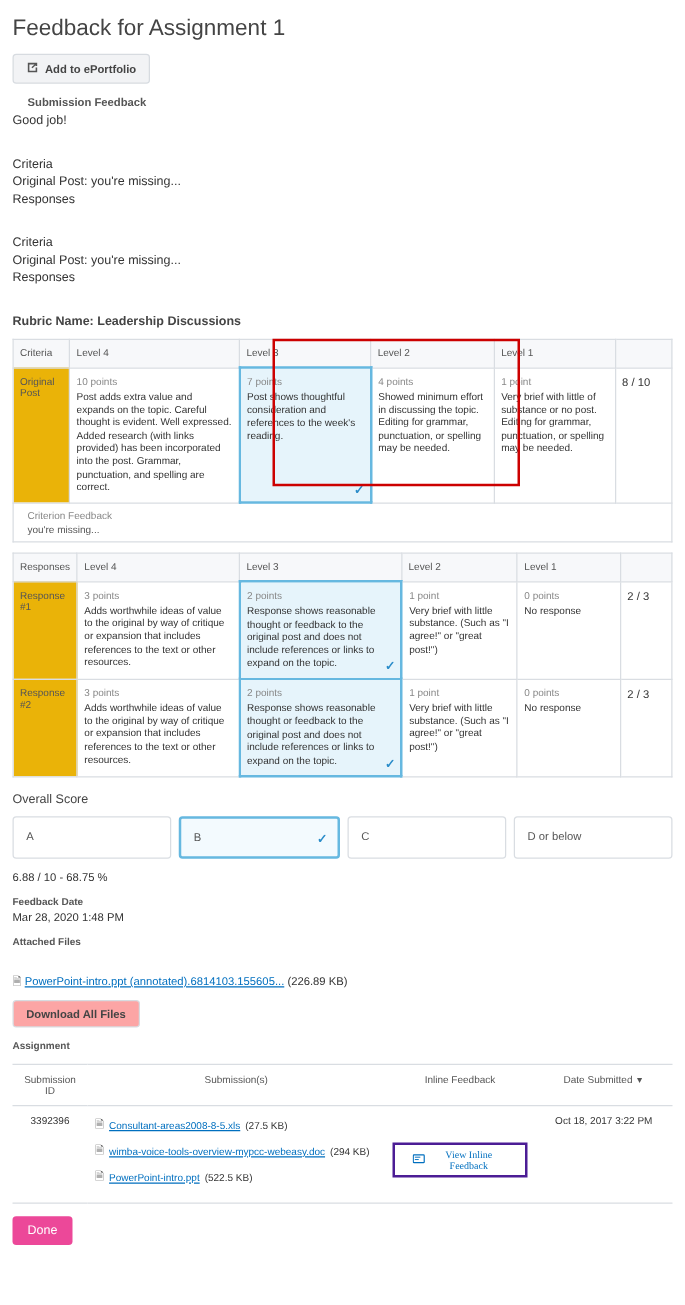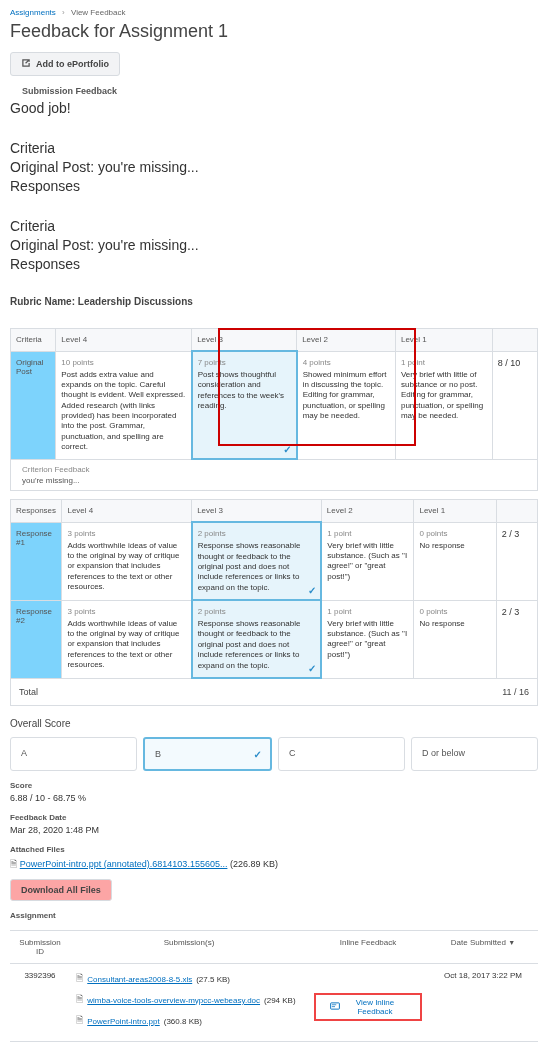--- a/index.html
+++ b/index.html
@@ -5,70 +5,65 @@
 * { box-sizing: border-box; margin: 0; padding: 0; }
 body { font-family: Arial, Helvetica, sans-serif; font-size: 10px; color: #333; background: #fff; width: 548px; }
 .page { padding: 8px 10px; }
 .crumb { font-size: 8px; margin-bottom: 4px; }
 .crumb a { color: #006fbf; text-decoration: none; }
 .crumb .sep { color: #999; margin: 0 4px; }
 .crumb .cur { color: #666; }
 h1 { font-size: 18px; font-weight: normal; color: #444; margin: 4px 0 10px; }
 .btn-ep { display: inline-flex; align-items: center; gap: 5px; background: #f2f3f5; border: 1px solid #d7dbe0; border-radius: 3px; padding: 5px 10px; font-size: 9px; font-weight: bold; color: #444; cursor: pointer; }
 .sec-h { font-size: 9px; font-weight: bold; color: #555; margin: 10px 12px 4px; }
-.plain { font-size: 14px; color: #333; margin-bottom: 3px; }
+.plain { font-size: 10px; color: #333; margin-bottom: 3px; }
 .pblock { margin-bottom: 24px; }
-.rubric-name { font-size: 10px; font-weight: bold; color: #444; margin: 10px 0 21px; }
+.rubric-name { font-size: 10px; font-weight: bold; color: #444; margin: 10px 0 8px; }
 table.rubric { width: 100%; border-collapse: collapse; border: 1px solid #d9dde2; font-size: 8px; table-layout: fixed; }
 table.rubric th, table.rubric td { border: 1px solid #d9dde2; padding: 6px 5px; vertical-align: top; text-align: left; word-wrap: break-word; }
 table.rubric th { background: #f7f8fa; font-weight: normal; color: #555; font-size: 8px; }
-table.rubric td.first { background: #7dd3fc; color: #555; }
+table.rubric td.first { background: #eab308; color: #555; }
 .pts { color: #888; font-size: 8px; display: block; margin-bottom: 3px; }
 .desc { font-size: 8px; color: #333; line-height: 1.3; }
 .score-col { text-align: right; color: #333; font-size: 9px; padding-right: 8px !important; }
 td.sel { background: #e6f4fb; border: 2px solid #66b8e0 !important; position: relative; }
 .chk { position: absolute; bottom: 3px; right: 4px; color: #2a8cc9; font-size: 10px; font-weight: bold; }
 .red-frame-box { position: relative; }
 .cf-bar { border: 1px solid #d9dde2; border-top: none; padding: 5px 11px; font-size: 8px; color: #888; }
 .cf-txt { font-size: 8px; color: #555; margin-top: 2px; }
 .total-bar { border: 1px solid #d9dde2; border-top: none; display: flex; justify-content: space-between; padding: 8px 8px; font-size: 9px; color: #444; }
 .ov-h { font-size: 10px; font-weight: normal; color: #444; margin: 12px 0 8px; }
 .ov-row { display: flex; gap: 6px; }
 .ov-card { flex: 1; border: 1px solid #d9dde2; border-radius: 3px; padding: 10px 10px; font-size: 9px; color: #555; position: relative; }
 .ov-card.sel { border: 2px solid #66b8e0; background: #f3fafe; }
 .ov-card .chk2 { position: absolute; right: 8px; top: 10px; color: #2a8cc9; font-size: 10px; font-weight: bold; }
 .kv { margin: 10px 0; }
 .kv .lbl { font-size: 8px; font-weight: bold; color: #555; margin-bottom: 3px; }
 .kv .val { font-size: 9px; color: #333; }
 .af-link { color: #006fbf; text-decoration: underline; font-size: 9px; }
-.af-row { font-size: 9px; margin-top: 3px; }
+.af-row { font-size: 9px; margin-top: 20px; }
 .dl-btn { display: inline-block; background: #fca5a5; border: 1px solid #d7dbe0; border-radius: 3px; padding: 5px 10px; font-size: 9px; font-weight: bold; color: #444; margin-top: 6px; cursor: pointer; }
 table.sub { width: 100%; border-collapse: collapse; font-size: 8px; margin-top: 8px; border-top: 1px solid #d9dde2; }
 table.sub th, table.sub td { border-bottom: 1px solid #d9dde2; padding: 7px 6px; vertical-align: top; text-align: center; }
 table.sub th { color: #555; font-weight: normal; }
 .sub-link { color: #006fbf; text-decoration: underline; }
 .sub-item { margin-bottom: 5px; display: flex; align-items: center; gap: 4px; }
 .inline-fb { display: inline-flex; align-items: center; gap: 4px; color: #006fbf; text-decoration: none; }
-.red-box { border: 2px solid #ef4444; display: inline-block; padding: 3px 14px; }
+.red-box { border: 2px solid #4c1d95; display: inline-block; padding: 3px 14px; font-family: Liberation Serif, serif; }
 .done { background: #ec4899; color: #fff; border: none; padding: 6px 12px; font-size: 10px; border-radius: 3px; cursor: pointer; margin-top: 10px; }
 .icon { display: inline-block; }
 .file-icon { color: #666; font-size: 9px; }
 .red-overlay-1 { position: absolute; left: 208px; top: 0; width: 198px; height: 118px; border: 2px solid #c00; pointer-events: none; z-index: 10; }
 .sort-arr { font-size: 7px; }
 </style>
 </head>
 <body>
 
 <div class="page">
 
-  <div class="crumb">
-    <a href="#">Assignments</a>
-    <span class="sep">›</span>
-    <span class="cur">View Feedback</span>
-  </div>
 
   <h1>Feedback for Assignment 1</h1>
 
   <button class="btn-ep">
     <span class="icon">
       <svg width="10" height="10" viewBox="0 0 16 16">
           <path fill="#555" d="M2 2h8v2H4v8h8V8h2v6H2V2zm8 0h4v4h-2V5l-4 4-1.4-1.4L10.6 4H10V2z"></path>
         </svg>
     </span>
     <span>Add to ePortfolio</span>
@@ -199,35 +194,30 @@
       </td>
       <td>
         <span class="pts">0 points</span>
         <span class="desc">No response</span>
       </td>
       <td class="score-col">2 / 3</td>
     </tr>
   </tbody>
     </table>
 
-  <div class="total-bar">
-    <span>Total</span>
-    <span>11 / 16</span>
-  </div>
 
   <div class="ov-h">Overall Score</div>
   <div class="ov-row">
     <div class="ov-card"><span>A</span></div>
     <div class="ov-card sel"><span>B</span><span class="chk2">✓</span></div>
     <div class="ov-card"><span>C</span></div>
     <div class="ov-card"><span>D or below</span></div>
   </div>
 
   <div class="kv">
-    <div class="lbl">Score</div>
     <div class="val">6.88 / 10 - 68.75 %</div>
   </div>
 
   <div class="kv">
     <div class="lbl">Feedback Date</div>
     <div class="val">Mar 28, 2020 1:48 PM</div>
   </div>
 
   <div class="kv">
     <div class="lbl">Attached Files</div>
@@ -269,21 +259,21 @@
           <span>(27.5 KB)</span>
         </div>
         <div class="sub-item">
           <span class="file-icon">🗎</span>
           <a href="#" class="sub-link">wimba-voice-tools-overview-mypcc-webeasy.doc</a>
           <span>(294 KB)</span>
         </div>
         <div class="sub-item">
           <span class="file-icon">🗎</span>
           <a href="#" class="sub-link">PowerPoint-intro.ppt</a>
-          <span>(360.8 KB)</span>
+          <span>(522.5 KB)</span>
         </div>
       </td>
       <td>
         <div style="height:22px"></div>
         <span class="red-box">
           <a href="#" class="inline-fb">
             <span>
               <svg width="10" height="10" viewBox="0 0 16 16">
                     <rect x="1" y="3" width="14" height="10" rx="1" fill="none" stroke="#006fbf" stroke-width="1.5"></rect>
                     <line x1="3" y1="6" x2="10" y2="6" stroke="#006fbf" stroke-width="1.2"></line>

